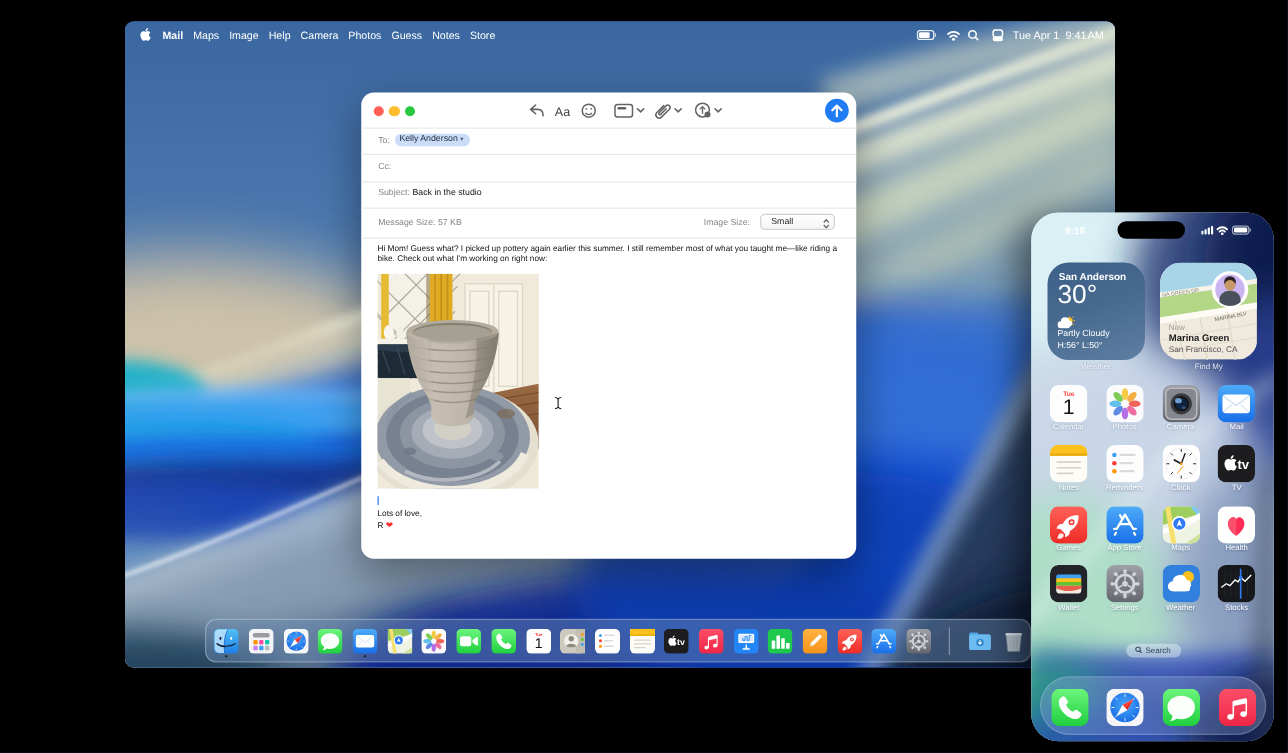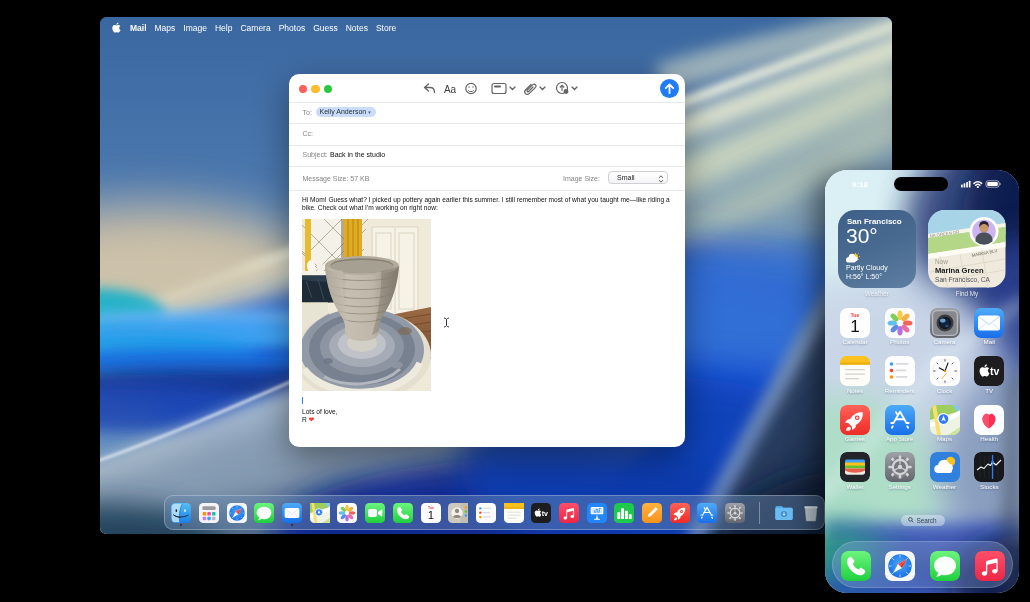--- a/index.html
+++ b/index.html
@@ -136,20 +136,39 @@
         </span>
       <span class="mi b">Mail</span>
         <span class="mi">Maps</span>
         <span class="mi">Image</span>
         <span class="mi">Help</span>
         <span class="mi">Camera</span>
         <span class="mi">Photos</span>
         <span class="mi">Guess</span>
         <span class="mi">Notes</span>
         <span class="mi">Store</span>
+      <span class="right">
+        <svg width="74" height="16" viewBox="0 0 74 16">
+
+          <rect x="2" y="4.5" width="13" height="7" rx="2" fill="none" stroke="rgba(255,255,255,0.9)" stroke-width="1"></rect>
+          <rect x="3.2" y="5.7" width="8.5" height="4.6" rx="1" fill="#fff"></rect>
+          <path d="M 16 6.5 Q 17 8 16 9.5" stroke="rgba(255,255,255,0.7)" stroke-width="1" fill="none"></path>
+
+          <path d="M 26.5 7.2 a 6.2 6.2 0 0 1 8.6 0" stroke="#fff" stroke-width="1.5" fill="none" stroke-linecap="round"></path>
+          <path d="M 28.3 9.4 a 3.6 3.6 0 0 1 5 0" stroke="#fff" stroke-width="1.5" fill="none" stroke-linecap="round"></path>
+          <circle cx="30.8" cy="11.4" r="1.2" fill="#fff"></circle>
+
+          <circle cx="46" cy="7.5" r="3" fill="none" stroke="#fff" stroke-width="1.2"></circle>
+          <line x1="48.2" y1="9.7" x2="50.2" y2="11.7" stroke="#fff" stroke-width="1.2" stroke-linecap="round"></line>
+
+          <rect x="62.5" y="4" width="7.5" height="5.5" rx="1.8" fill="none" stroke="#fff" stroke-width="1.2"></rect>
+          <rect x="62.2" y="9.3" width="8.1" height="3.6" rx="1.4" fill="#fff"></rect>
+        </svg>
+        <span style="font-size:8.7px; margin-left:4px;">Tue Apr 1&nbsp;&nbsp;9:41 AM</span>
+      </span>
     </div>
     <div id="mailwin">
       <span class="tl" style="left:9.6px; background:#ff5f57;"></span>
       <span class="tl" style="left:22.1px; background:#febc2e;"></span>
       <span class="tl" style="left:34.6px; background:#28c840;"></span>
       <svg style="position:absolute; left:130px; top:6px;" width="160" height="17" viewBox="0 0 160 17">
         <g stroke="#636366" fill="none" stroke-width="1.3" stroke-linecap="round" stroke-linejoin="round">
           <path d="M 9.5 4 L 5.5 7.5 L 9.5 11 M 5.5 7.5 L 11 7.5 C 14 7.5 15.5 9.5 15.5 12.5"></path>
         </g>
         <text x="31" y="12.5" font-size="10" fill="#3c3c40" text-anchor="middle" font-family="Liberation Sans, sans-serif">Aa</text>
@@ -464,21 +483,21 @@
         <path d="M 13 3.4 a 5.4 5.4 0 0 1 7.6 0" stroke="#fff" stroke-width="1.5" fill="none" stroke-linecap="round"></path>
         <path d="M 14.7 5.3 a 3 3 0 0 1 4.2 0" stroke="#fff" stroke-width="1.5" fill="none" stroke-linecap="round"></path>
         <circle cx="16.8" cy="7" r="1.1" fill="#fff"></circle>
         <rect x="25" y="0.8" width="13" height="6.4" rx="2" fill="none" stroke="rgba(255,255,255,0.6)" stroke-width="1"></rect>
         <rect x="26.2" y="2" width="10.6" height="4" rx="1" fill="#fff"></rect>
         <path d="M 38.8 2.7 Q 39.8 4 38.8 5.3" stroke="rgba(255,255,255,0.6)" stroke-width="1" fill="none"></path>
       </svg>
     </div>
     <div id="pwidgets">
       <div class="widget" id="wweather" style="left:13px; top:40.3px;">
-        <div style="position:absolute;left:9px;top:7px;color:#fff;font-size:8px;font-weight:bold;">San Francisco</div>
+        <div style="position:absolute;left:9px;top:7px;color:#fff;font-size:8px;font-weight:bold;">San Anderson</div>
         <div style="position:absolute;left:8px;top:14px;color:#fff;font-size:21px;font-weight:300;">30°</div>
         <svg style="position:absolute;left:8px;top:43px;" width="14" height="10" viewBox="0 0 14 10">
           <circle cx="9.5" cy="3.5" r="2.6" fill="#fcc11c"></circle>
           <g stroke="#fcc11c" stroke-width="0.9">
               <line x1="9.5" y1="0" x2="9.5" y2="1"></line>
               <line x1="13" y1="3.5" x2="14" y2="3.5"></line>
               <line x1="12" y1="1" x2="12.7" y2="0.3"></line>
               <line x1="12" y1="6" x2="12.7" y2="6.7"></line>
             </g>
           <path d="M 3 9.5 a 2.8 2.8 0 0 1 -0.4 -5.6 a 3.6 3.6 0 0 1 7 -0.5 a 2.5 2.5 0 0 1 0.4 4.9 c -0.5 0.8 -1.4 1.2 -2.3 1.2 Z" fill="#fff"></path>

